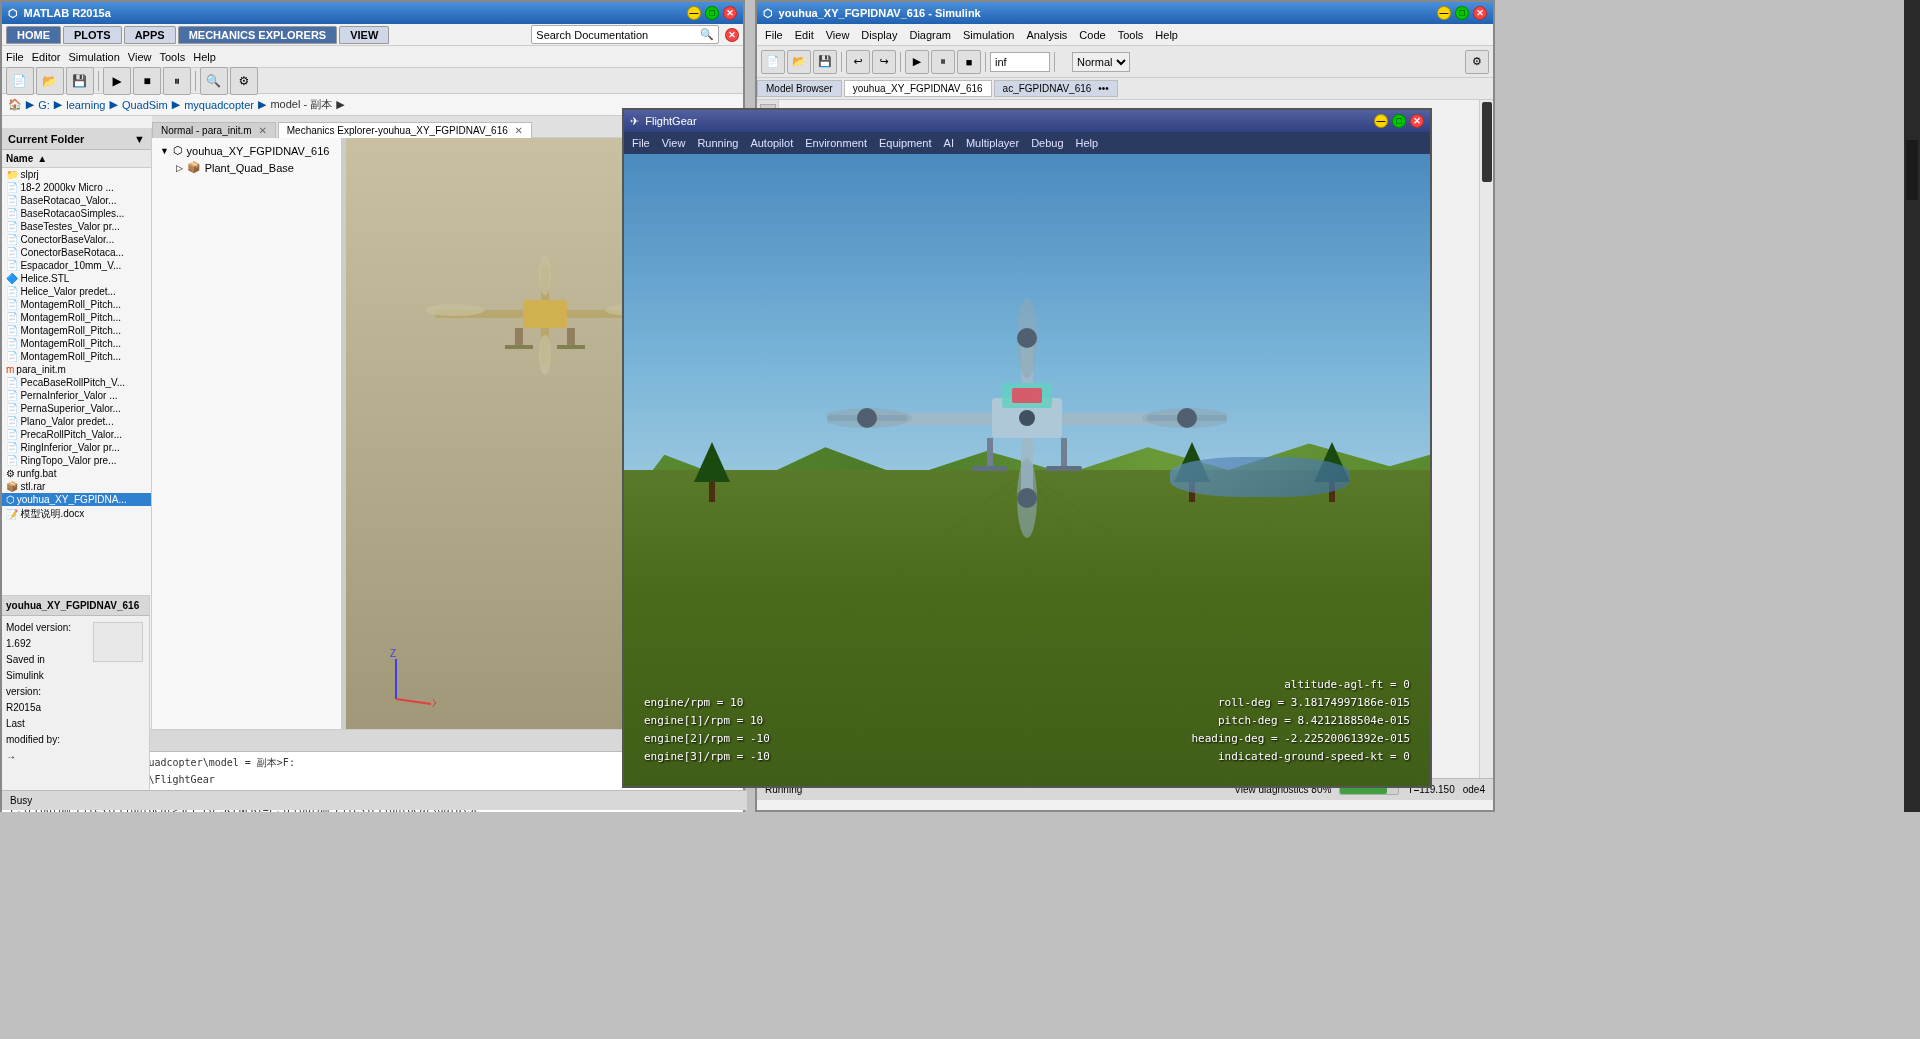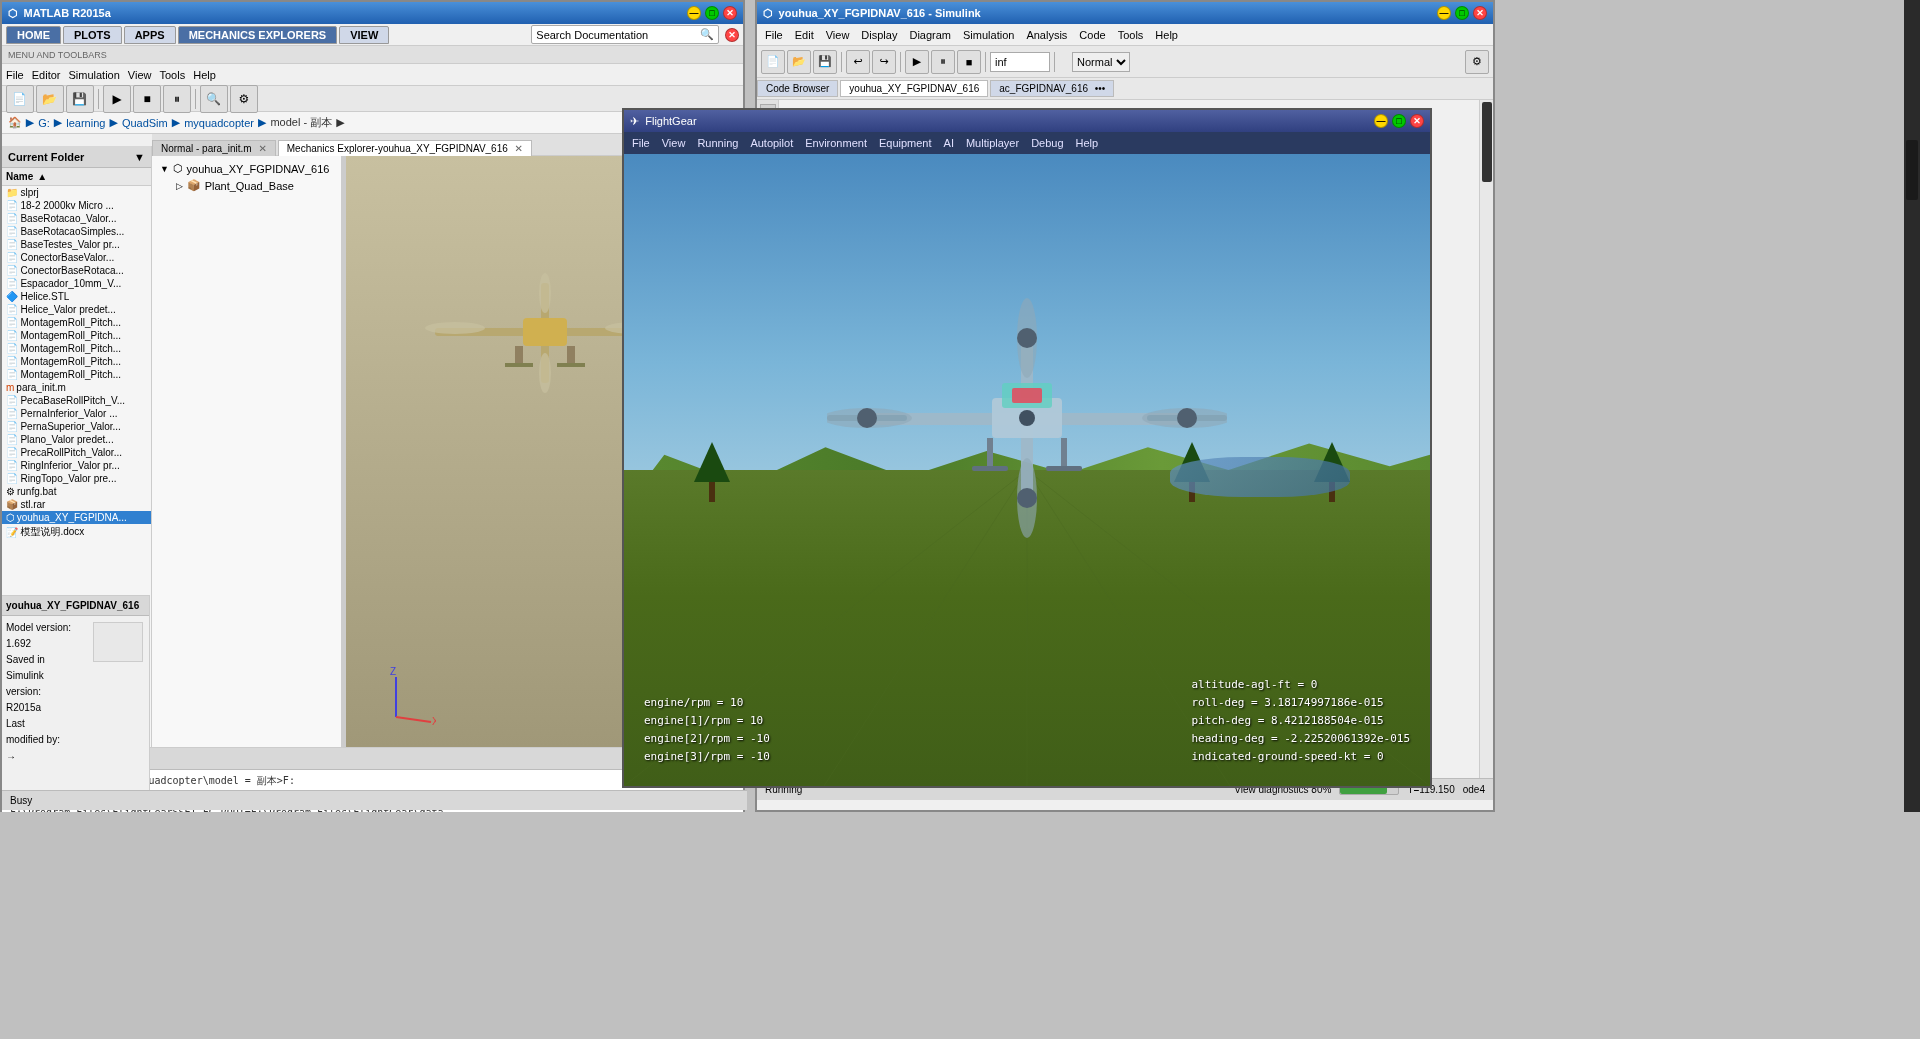--- a/index.html
+++ b/index.html
@@ -385,20 +385,21 @@
       color: white; font-size: 11px; font-family: monospace;
       text-shadow: 1px 1px 2px black;
       line-height: 18px;
     }
 
     .fg-hud-right {
       position: absolute;
       bottom: 20px; right: 20px;
       color: white; font-size: 11px; font-family: monospace;
       text-shadow: 1px 1px 2px black;
+      text-align: right;
       line-height: 18px;
     }
 
     
     .left-bottom-panel {
       position: absolute;
       left: 0; bottom: 20px;
       width: 148px; height: 195px;
       background: #f0f0f0;
       border-right: 1px solid #ccc;
@@ -455,23 +456,20 @@
 
     <div class="search-box">
       <input type="text" value="Search Documentation" placeholder="🔍" style="">
       <span>🔍</span>
     </div>
     <div class="win-btn btn-close" style="margin-left:4px;">
         <span>✕</span>
       </div>
   </div>
 
-  <div style="height:18px;background:#e0e0e0;border-bottom:1px solid #ccc;display:flex;align-items:center;padding:0 6px;font-size:9px;color:#666;">
-    <span>MENU AND TOOLBARS</span>
-  </div>
 
   <div class="matlab-menubar2">
     <span>File</span>
     <span>Editor</span>
     <span>Simulation</span>
     <span>View</span>
     <span>Tools</span>
     <span>Help</span>
   </div>
 
@@ -783,21 +781,21 @@
     <input type="text" class="sim-time-input" value="inf" style="">
     <div style="width:1px;height:20px;background:#aaa;margin:0 2px;"></div>
     <select class="sim-mode-select">
       <option>Normal</option>
     </select>
     <div style="flex:1;"></div>
     <div class="sim-tb-btn">⚙</div>
   </div>
 
   <div style="height:22px;background:#e8e8e8;border-bottom:1px solid #ccc;display:flex;align-items:center;">
-    <div style="padding:2px 8px;font-size:10px;background:#d0d8e8;border:1px solid #bbb;cursor:pointer;">Code Browser</div>
+    <div style="padding:2px 8px;font-size:10px;background:#d0d8e8;border:1px solid #bbb;cursor:pointer;">Model Browser</div>
     <div style="padding:2px 8px;font-size:10px;background:white;border:1px solid #bbb;cursor:pointer;margin-left:2px;">youhua_XY_FGPIDNAV_616</div>
     <div style="padding:2px 8px;font-size:10px;background:#d0d8e8;border:1px solid #bbb;cursor:pointer;margin-left:2px;">
       <span>ac_FGPIDNAV_616</span>
       <span style="margin-left:4px;">•••</span>
     </div>
   </div>
 
   <div class="simulink-main">
     <div class="sim-left">
 

